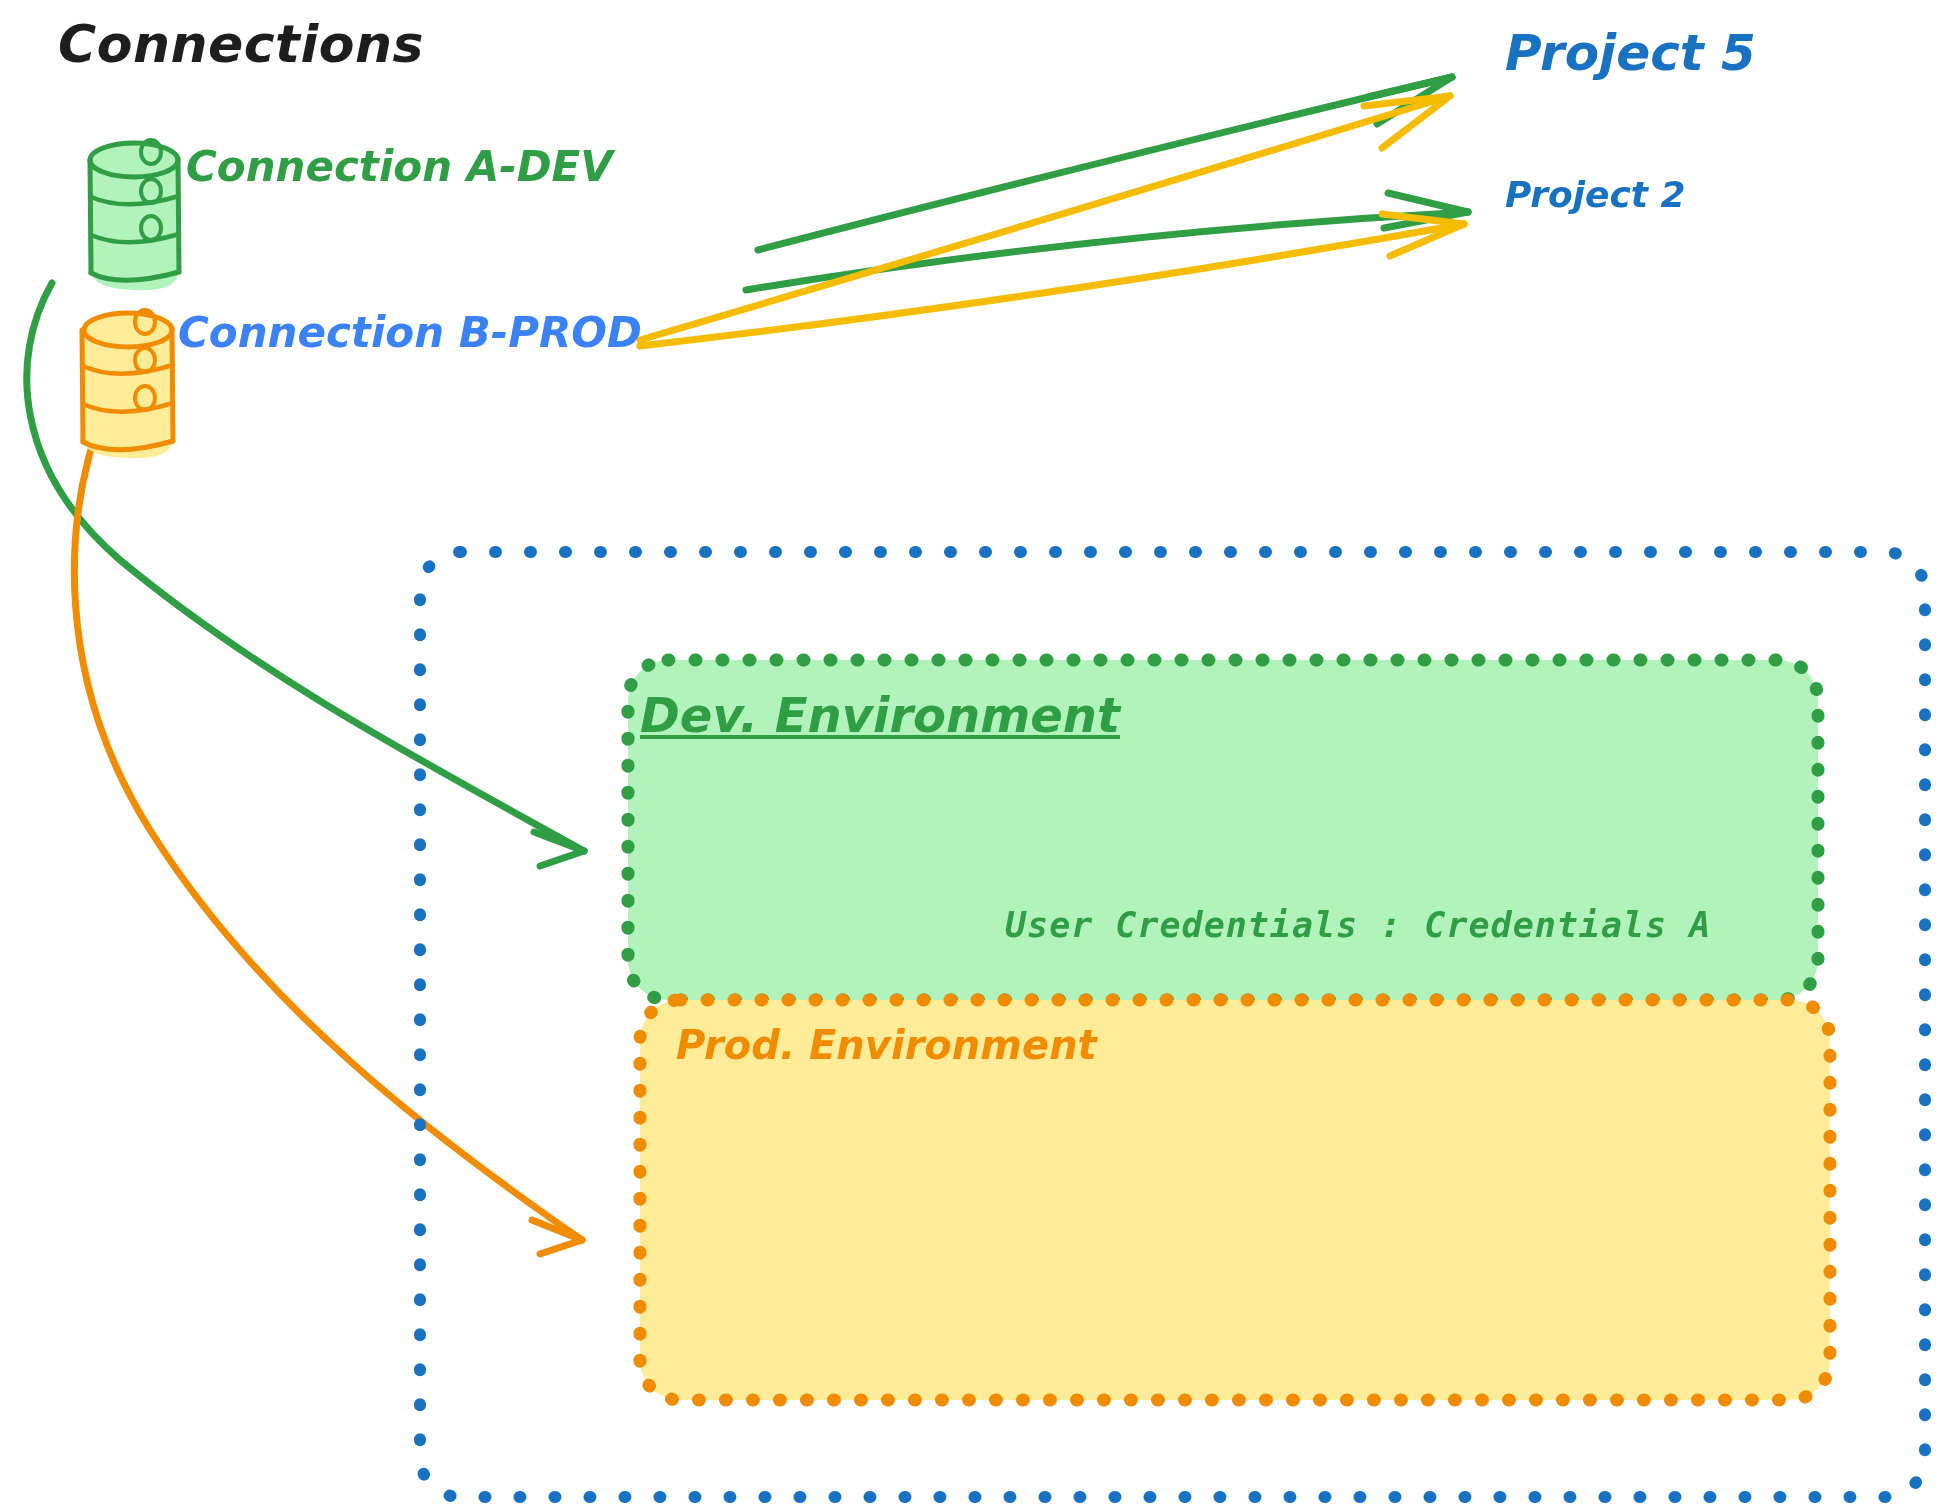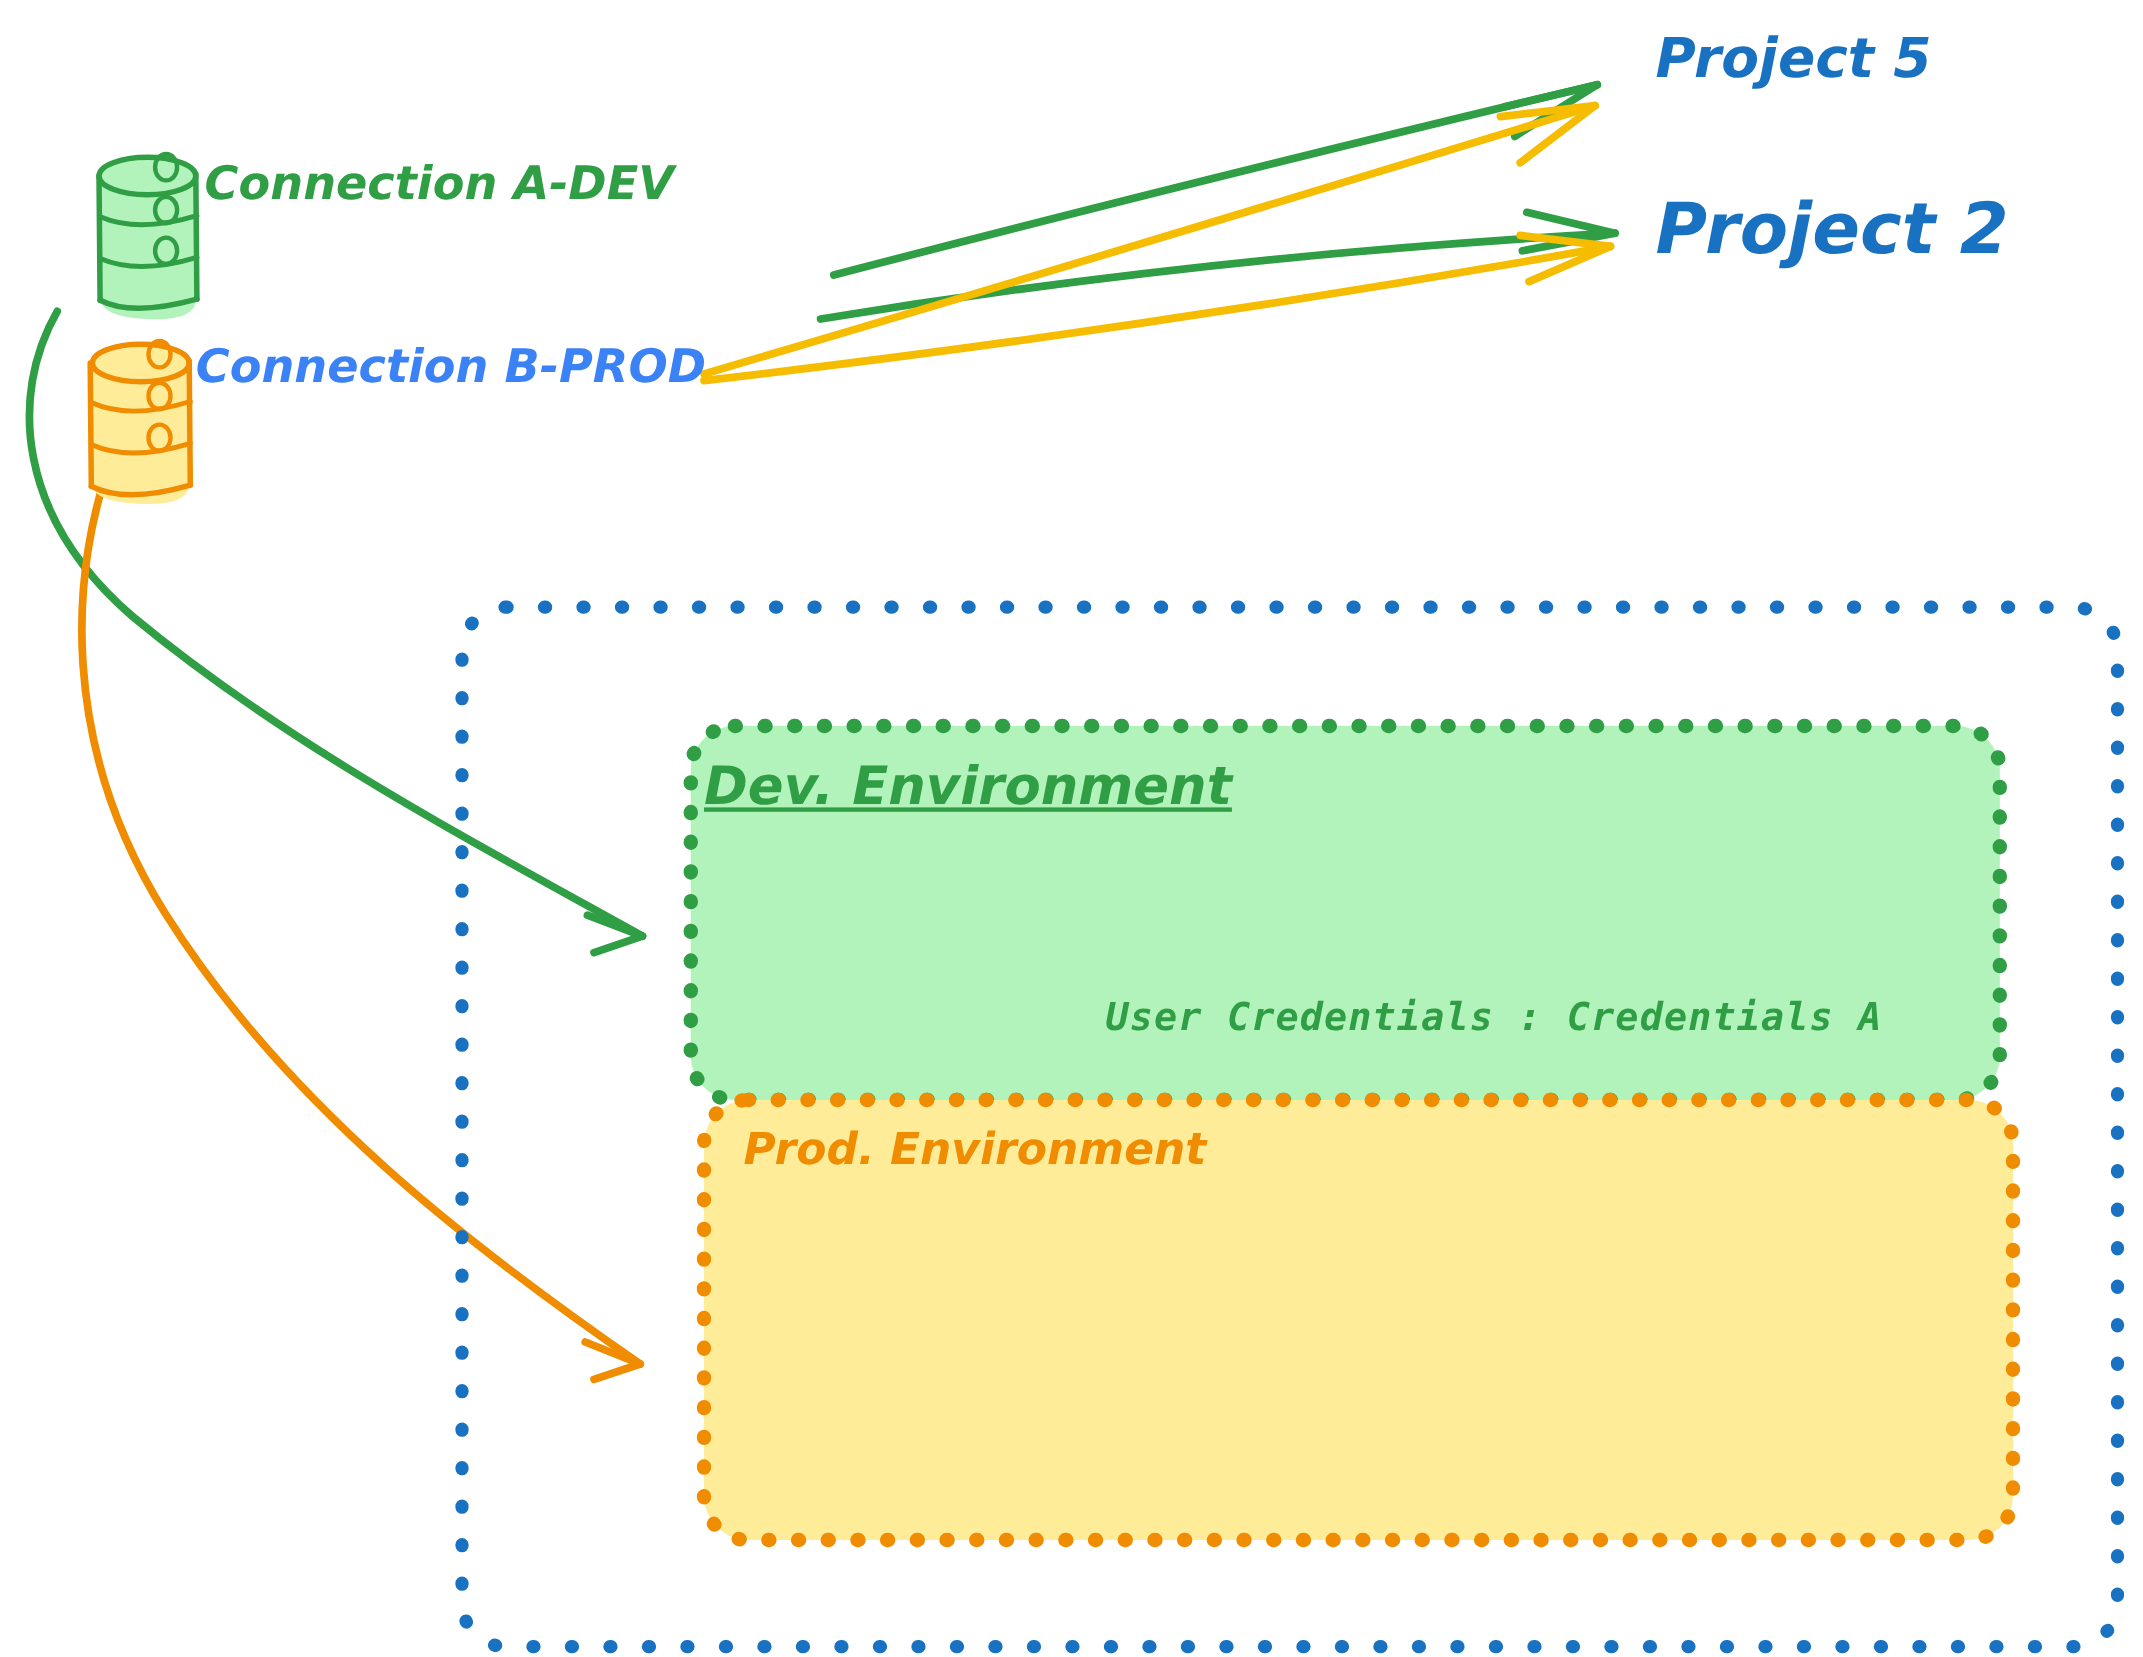--- a/index.html
+++ b/index.html
@@ -61,21 +61,21 @@
   }
   #label-project-3 {
     left: 1505px;
     top: 28px;
     font-size: 50px;
     color: #1971c2;
   }
   #label-project-2 {
     left: 1505px;
     top: 177px;
-    font-size: 64px;
+    font-size: 36px;
     color: #1971c2;
   }
   #label-project-1 {
     left: 1528px;
     top: 345px;
     font-size: 50px;
     color: #1971c2;
   }
   #label-dev-env {
     left: 640px;
@@ -186,20 +186,21 @@
       <path d="M172 328 L 173 441" fill="none" stroke="#f08c00" stroke-width="5" stroke-linecap="round"></path>
       <path d="M83 442 Q 114 458 173 441" fill="none" stroke="#f08c00" stroke-width="5" stroke-linecap="round"></path>
       <path d="M83 366 Q 118 382 173 365" fill="none" stroke="#f08c00" stroke-width="4.5" stroke-linecap="round"></path>
       <path d="M83 404 Q 118 420 173 403" fill="none" stroke="#f08c00" stroke-width="4.5" stroke-linecap="round"></path>
       <ellipse cx="145" cy="322" rx="10" ry="12" fill="none" stroke="#f08c00" stroke-width="4"></ellipse>
       <ellipse cx="145" cy="360" rx="10" ry="12" fill="none" stroke="#f08c00" stroke-width="4"></ellipse>
       <ellipse cx="145" cy="398" rx="10" ry="12" fill="none" stroke="#f08c00" stroke-width="4"></ellipse>
     </g>
   </svg>
 
+  <div class="txt hand" id="title-connections">Connections</div>
 
   <div class="txt hand" id="label-conn-a">Connection A-DEV</div>
 
   <div class="txt hand" id="label-conn-b">Connection B-PROD</div>
 
   <div class="txt hand" id="label-project-3">Project 5</div>
 
   <div class="txt hand" id="label-project-2">Project 2</div>
 
 

